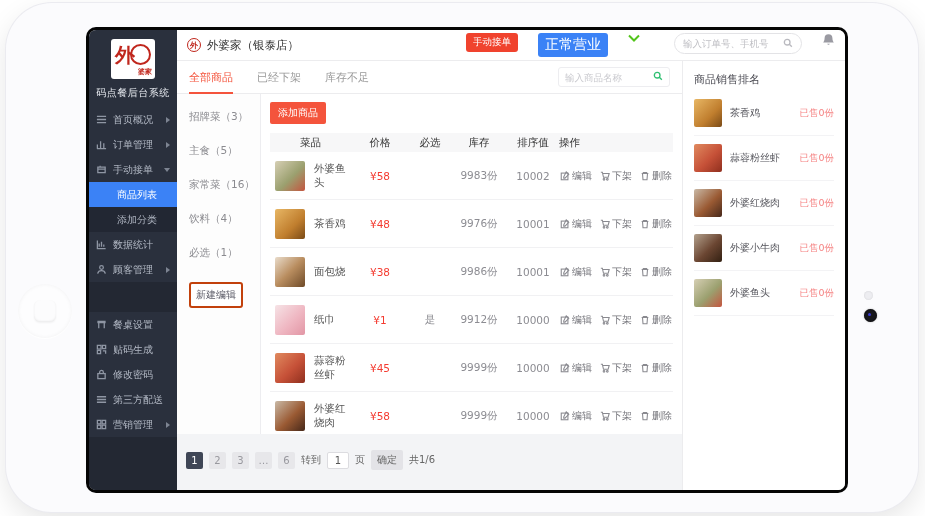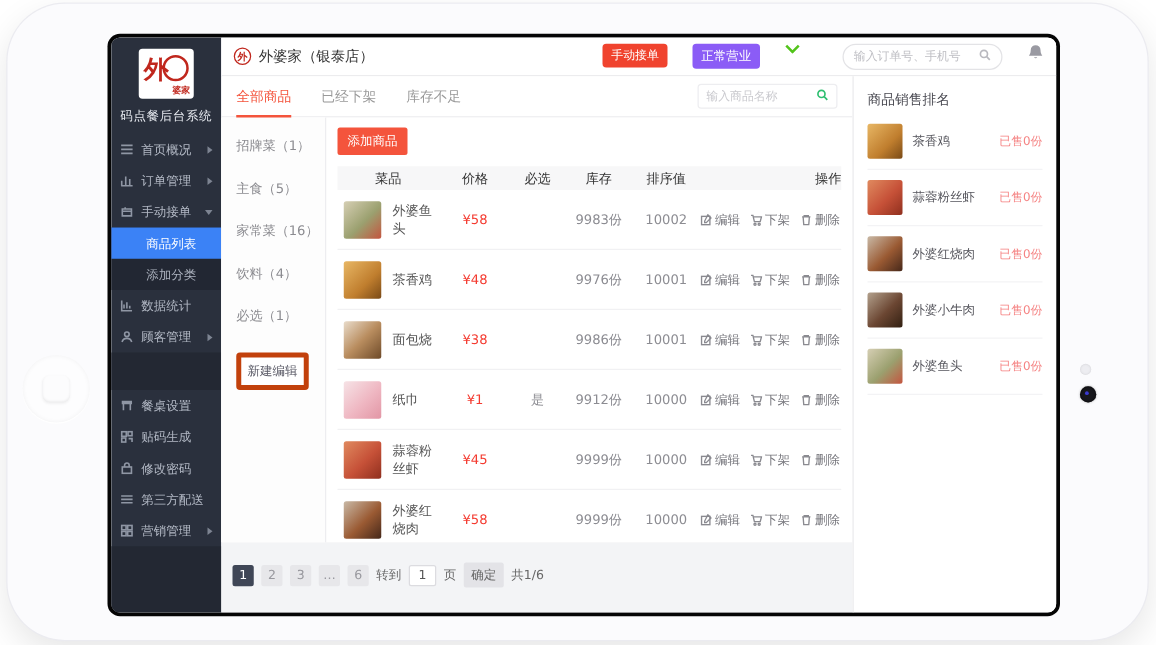--- a/index.html
+++ b/index.html
@@ -46,21 +46,21 @@
   .sidebar-fill { flex:1; background:#232833; }
 
   
   .main { flex:1; display:flex; flex-direction:column; min-width:0; }
   .topbar { height:31px; background:#fff; border-bottom:1px solid #ececee; display:flex; align-items:center; padding:0 10px; flex-shrink:0; }
   .store-logo { width:14px; height:14px; border-radius:50%; border:1.5px solid #c0271d; color:#c0271d;
     font-size:8px; font-weight:bold; display:flex; align-items:center; justify-content:center; margin-right:6px; }
   .store-name { font-size:11.5px; color:#333; }
   .topbar-right { margin-left:auto; display:flex; align-items:flex-start; gap:20px;padding-left:21px; }
   .btn-red { background:#f0432e; color:#fff; font-size:9.5px; padding:3px 7px; border-radius:3px; border:none; cursor:pointer; }
-  .btn-green { background:#8b5cf6; color:#fff; font-size:10px; padding:3px 7px; border-radius:3px; border:none; cursor:pointer; }
+  .btn-green { background:#3b82f6; color:#fff; font-size:14px; padding:3px 7px; border-radius:3px; border:none; cursor:pointer; }
   .chev svg { width:12px; height:8px; stroke:#52c41a; stroke-width:2; fill:none; }
   .order-search { width:128px; height:21px; border:1px solid #e3e3e6; border-radius:11px; background:#fff;
     display:flex; align-items:center; padding:0 8px; gap:4px; margin-left:14px; }
   .order-search input { border:none; outline:none; flex:1; font-size:9.5px; color:#666; width:70px; font-family:inherit; }
   .order-search input::placeholder { color:#bfbfc4; }
   .mag svg { width:10px; height:10px; stroke:#b9b9bf; stroke-width:1.6; fill:none; }
   .mag.green svg { stroke:#2fbf71; }
   .bell svg { width:13px; height:14px; fill:#9a9aa2; }
 
   
@@ -71,34 +71,34 @@
   .tab.active { color:#f4543c; }
   .tab.active::after { content:""; position:absolute; left:0; right:0; bottom:0; height:2px; background:#f4543c; }
   .goods-search { margin-left:auto; width:112px; height:20px; border:1px solid #ededf0; border-radius:3px; background:#fff;
     display:flex; align-items:center; padding:0 6px; gap:4px; }
   .goods-search input { border:none; outline:none; flex:1; font-size:9.5px; color:#666; width:60px; font-family:inherit; }
   .goods-search input::placeholder { color:#c9c9ce; }
 
   .content { flex:1; display:flex; background:#fff; min-height:0; }
   .cat-col { width:84px; flex-shrink:0; border-right:1px solid #ededf0; background:#fdfdfd; padding:16px 0 0 12px; }
   .cat-item { font-size:10.5px; color:#8b8b90; margin-bottom:20px; cursor:pointer; white-space:nowrap; }
-  .new-edit-btn { display:inline-block; border:4px solid #c2410c; background:#fff; color:#5a5a66;
+  .new-edit-btn { display:inline-block; border:2px solid #c2410c; background:#fff; color:#5a5a66;
     font-size:10px; padding:4px 5px; border-radius:3px; cursor:pointer; margin-top:2px; font-family:inherit;text-align:right; }
 
   .table-area { flex:1; padding:8px 9px 0 9px; min-width:0; }
   .add-goods-btn { background:#f4543c; color:#fff; border:none; font-size:10px; padding:4px 8px; border-radius:2px; cursor:pointer; font-family:inherit;text-align:right; }
   .gtable { margin-top:9px; }
   .gt-head { display:flex; align-items:center; height:19px; background:#f7f7f8; color:#333; font-size:10.5px; }
   .c-name { flex:1; display:flex; align-items:center; }
   .gt-head .c-name { justify-content:center; }
   .c-price { width:58px; text-align:center; }
   .c-req { width:42px; text-align:center; }
   .c-stock { width:56px; text-align:center; }
   .c-sort { width:52px; text-align:center; }
-  .c-act { width:114px; text-align:right; }
+  .c-act { width:114px; text-align:left; }
   .gt-row { display:flex; align-items:center; height:48px; border-bottom:1px solid #f1f1f3; color:#8c8c92; font-size:10.5px; }
   .gt-row .c-name { gap:9px; padding-left:5px; color:#555; }
   .thumb { width:30px; height:30px; border-radius:2px; flex-shrink:0; }
   .t1 { background:linear-gradient(135deg,#d6cfb4,#9ba06f 55%,#c4553f); }
   .t2 { background:linear-gradient(135deg,#e8b765,#c07e2e 60%,#7a4a16); }
   .t3 { background:linear-gradient(135deg,#e9dccb,#b98d5f 50%,#6e4a28); }
   .t4 { background:linear-gradient(135deg,#f6e3e6,#efb7c2 55%,#e296a5); }
   .t5 { background:linear-gradient(135deg,#e08a5f,#c65138 55%,#8f2f1e); }
   .t6 { background:linear-gradient(135deg,#c9b9a6,#9a5a33 55%,#46281a); }
   .t7 { background:linear-gradient(135deg,#b3a18d,#6b4632 55%,#322012); }
@@ -296,21 +296,21 @@
                 <span class="mag green"><svg viewBox="0 0 12 12">
                       <circle cx="5" cy="5" r="3.4"></circle>
                       <path d="M7.6 7.6l3 3"></path>
                     </svg></span>
               </div>
             </div>
 
             <div class="content">
 
               <div class="cat-col">
-                <div class="cat-item">招牌菜（1）</div>
+                <div class="cat-item">招牌菜（3）</div>
                 <div class="cat-item">主食（5）</div>
                 <div class="cat-item">家常菜（16）</div>
                 <div class="cat-item">饮料（4）</div>
                 <div class="cat-item">必选（1）</div>
                 <button class="new-edit-btn">新建编辑</button>
               </div>
 
               <div class="table-area">
                 <button class="add-goods-btn">添加商品</button>
 

